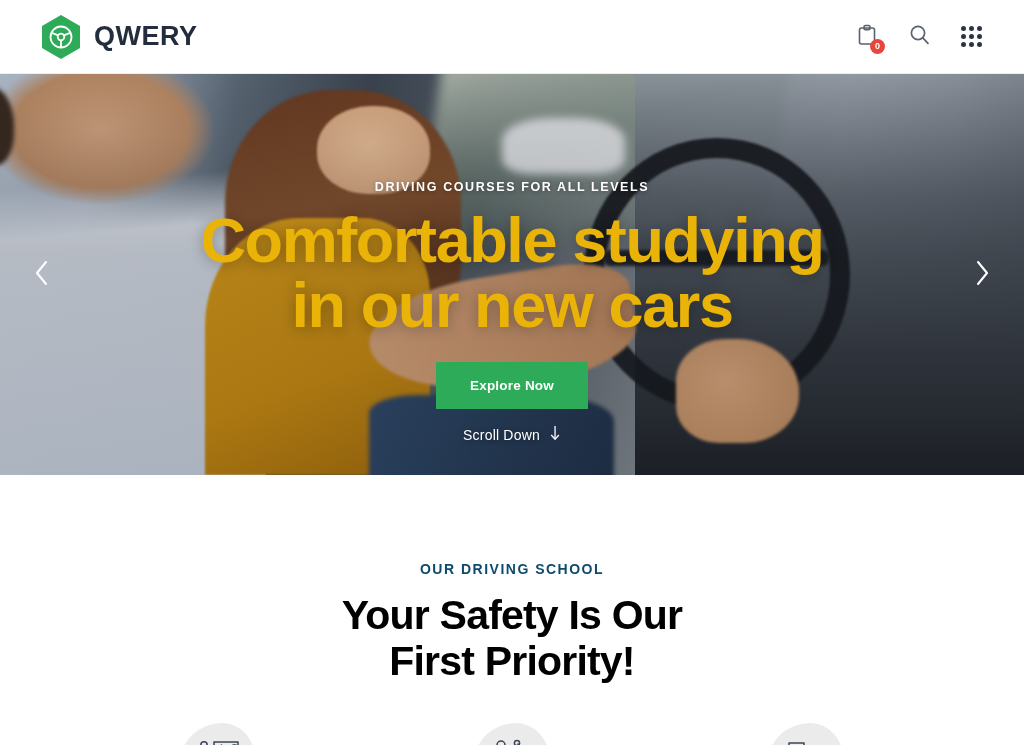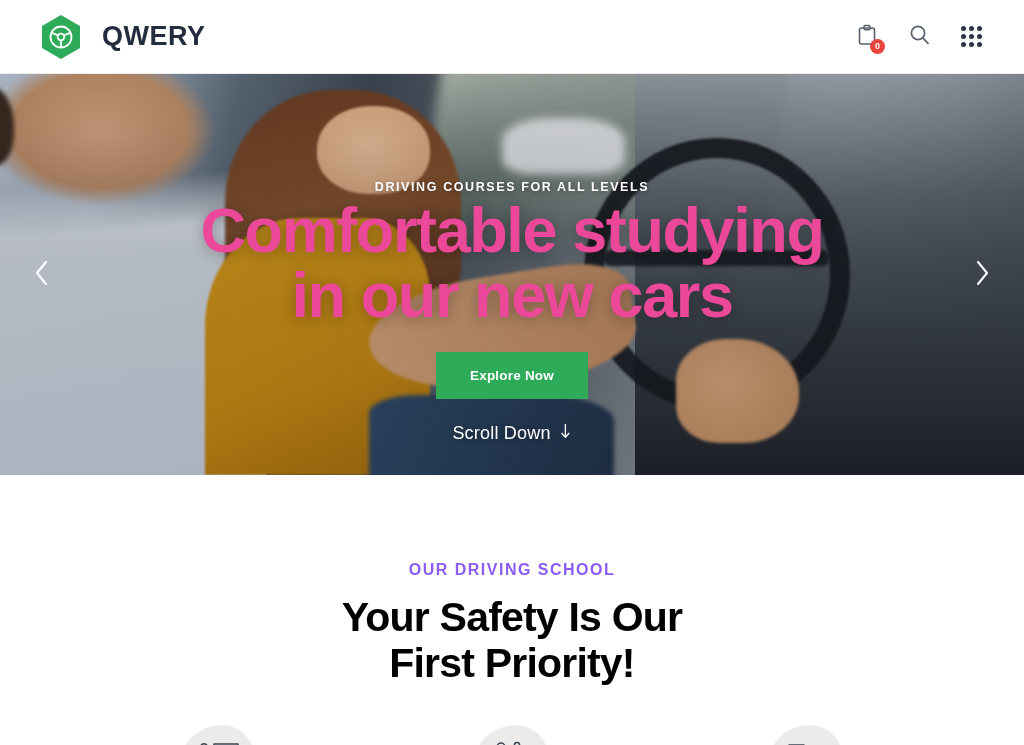--- a/index.html
+++ b/index.html
@@ -13,21 +13,21 @@
   
   .header {
     position: relative;
     height: 74px;
     background: #ffffff;
     display: flex;
     align-items: center;
     border-bottom: 1px solid #eceef0;
   }
   .brand {
-    display: flex; align-items: center; gap: 20px;
+    display: flex; align-items: center; gap: 12px;
     margin-left: 40px;
     text-decoration: none;
   }
   .logo-hex {
     width: 42px; height: 46px;
     position: relative;
     display: flex; align-items: center; justify-content: center;
   }
   .logo-hex svg { display: block; }
   .brand-name {
@@ -224,22 +224,22 @@
     text-align: center;
   }
   .hero-eyebrow {
     color: #ffffff;
     font-size: 12.5px;
     font-weight: bold;
     letter-spacing: 1.6px;
     text-shadow: 0 1px 4px rgba(0,0,0,0.35);
   }
   .hero-title {
-    margin-top: 4px;
-    color: #ec4899;
+    margin-top: 14px;
+    color: #eab308;
     font-size: 63px;
     font-weight: bold;
     line-height: 1.03;
     letter-spacing: -1.4px;
     text-shadow: 0 2px 14px rgba(0,0,0,0.28);
   }
   .hero-btn {
     margin-top: 24px;
     background: #2dab58;
     color: #ffffff;
@@ -251,21 +251,21 @@
     padding: 16px 34px;
     cursor: pointer;
   }
   .scroll-down {
     position: absolute;
     left: 50%;
     transform: translateX(-50%);
     bottom: 31px;
     display: flex; align-items: center; gap: 9px;
     color: #ffffff;
-    font-size: 18px;
+    font-size: 14px;
     letter-spacing: 0.2px;
     text-shadow: 0 1px 5px rgba(0,0,0,0.4);
     cursor: pointer;
   }
   .hero-arrow {
     position: absolute;
     top: 50%;
     transform: translateY(-50%);
     width: 40px; height: 40px;
     display: flex; align-items: center; justify-content: center;
@@ -274,24 +274,24 @@
   .hero-arrow.left { left: 22px; }
   .hero-arrow.right { right: 22px; }
 
   
   .section {
     background: #ffffff;
     padding-top: 86px;
     text-align: center;
   }
   .sec-eyebrow {
-    font-size: 16px;
+    font-size: 14px;
     font-weight: bold;
     letter-spacing: 1.5px;
-    color: #8b5cf6;
+    color: #0c4a6e;
   }
   .sec-title {
     margin-top: 16px;
     font-size: 41px;
     font-weight: bold;
     line-height: 1.12;
     letter-spacing: -0.8px;
     color: #000000;
   }
   .features {

